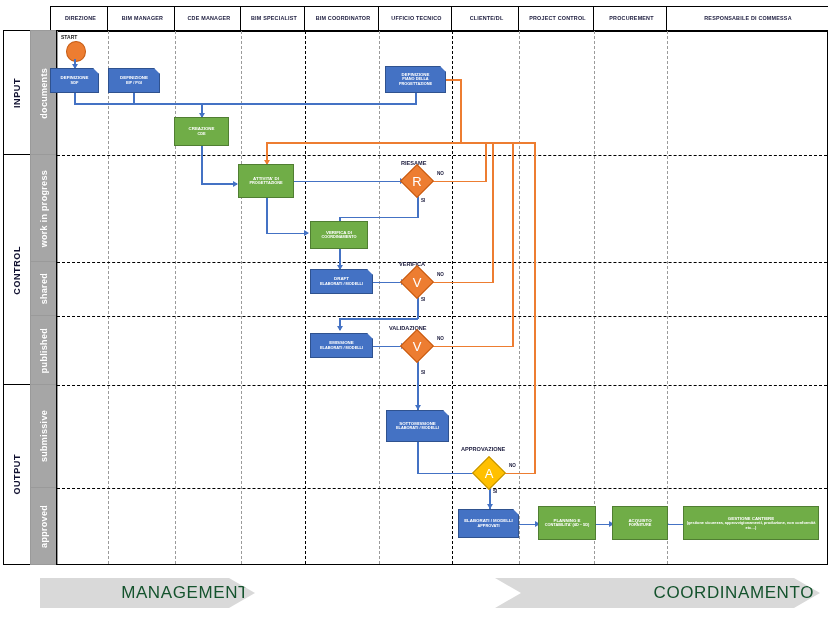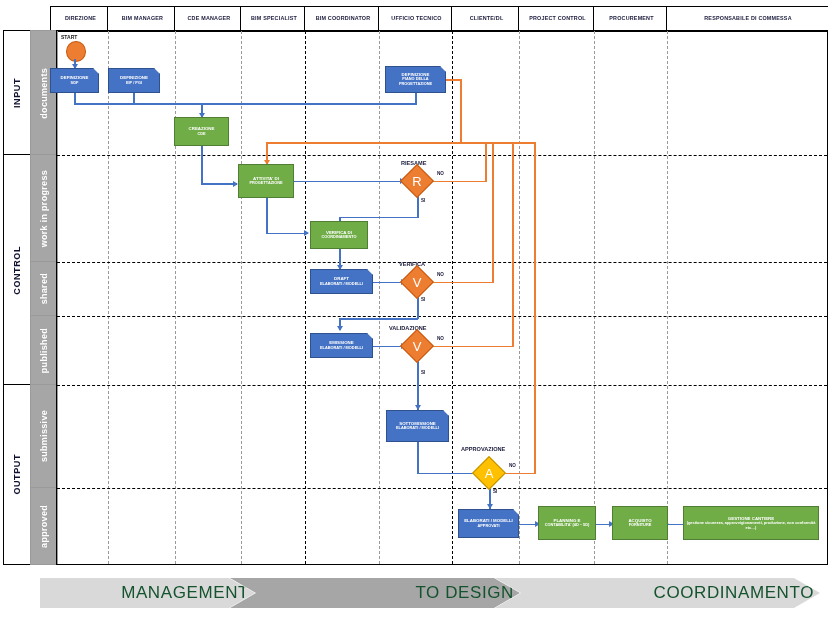--- a/index.html
+++ b/index.html
@@ -381,21 +381,18 @@
     <div class="shape"></div>
     <div class="gl">A</div>
     </div>
   <div class="branch" style="left:509px;top:463px;">NO</div>
   <div class="branch" style="left:493px;top:489px;">SI</div>
 
   <div id="chev">
     <div class="chevron" style="left:0px;width:215px;background:#d9d9d9;">
       <span class="ctxt">MANAGEMENT</span>
       </div>
-    <div class="chevron notch" style="left:190px;width:290px;background:#a6a6a6;">
-      <span class="ctxt">TO DESIGN</span>
-      </div>
     <div class="chevron notch" style="left:455px;width:325px;background:#d9d9d9;">
       <span class="ctxt">COORDINAMENTO</span>
       </div>
   </div>
 
 </div>
 
 </body></html>

